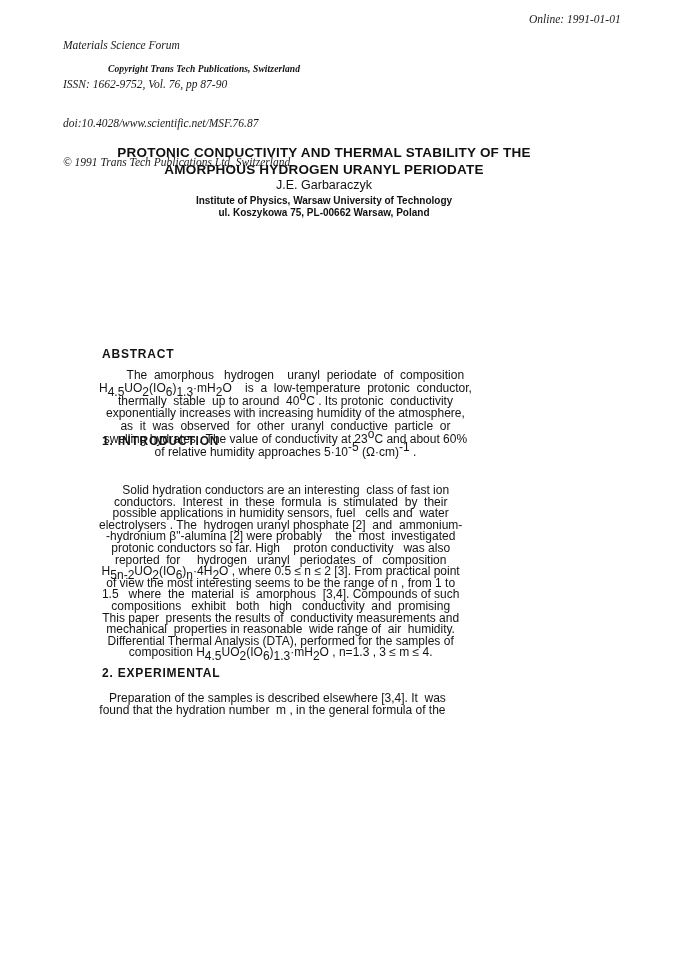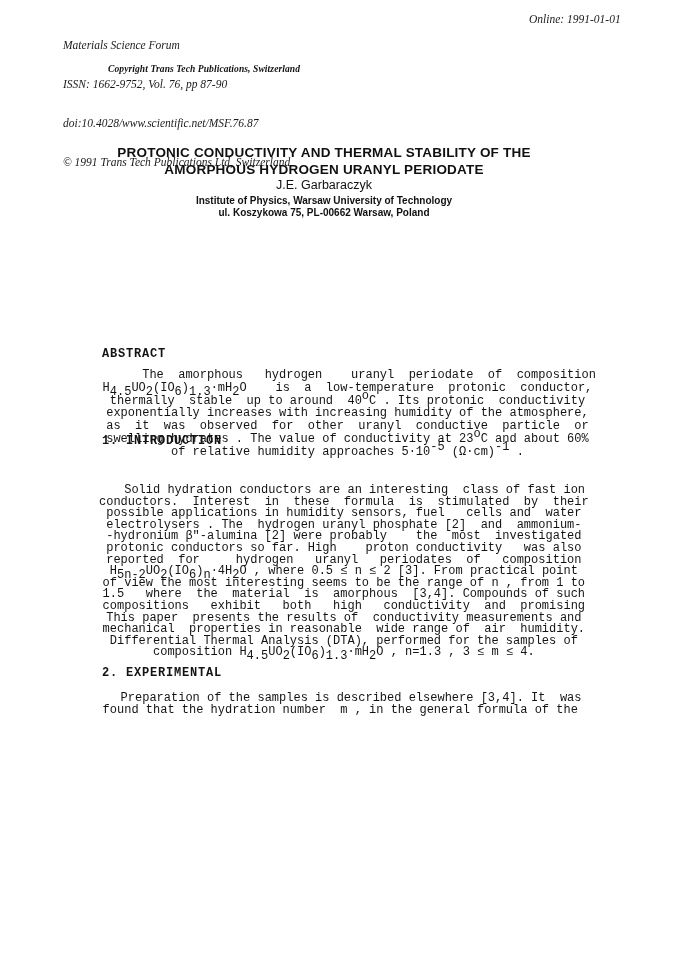--- a/index.html
+++ b/index.html
@@ -25,21 +25,21 @@
   }
   
   .title-block{
     position:absolute;left:0;top:145px;width:648px;text-align:center;
     font-family:"Liberation Sans", sans-serif;color:#101010;
   }
   .title-line{font-weight:bold;font-size:13.5px;line-height:16.5px;letter-spacing:0.2px;}
   .author{margin-top:0;font-size:12.5px;line-height:14px;font-weight:normal;}
   .affil{margin-top:3px;font-weight:bold;font-size:10px;line-height:12px;}
   
-  .mono{font-family:Liberation Mono, monospace;color:#131313;}
+  .mono{font-family:Liberation Sans, sans-serif;color:#131313;}
   .sec-heading{
     position:absolute;left:102px;
     font-weight:bold;font-size:12px;letter-spacing:0.8px;white-space:pre;
   }
   .sec-lines{position:absolute;left:99px;font-size:12px;}
   .tline{white-space:pre;text-align:center;}
   .abstract-lines .tline{line-height:12.8px;height:12.8px;}
   .intro-lines .tline{line-height:11.6px;height:11.6px;}
   .exp-lines .tline{line-height:11.8px;height:11.8px;}
   .tline sub,.tline sup{

